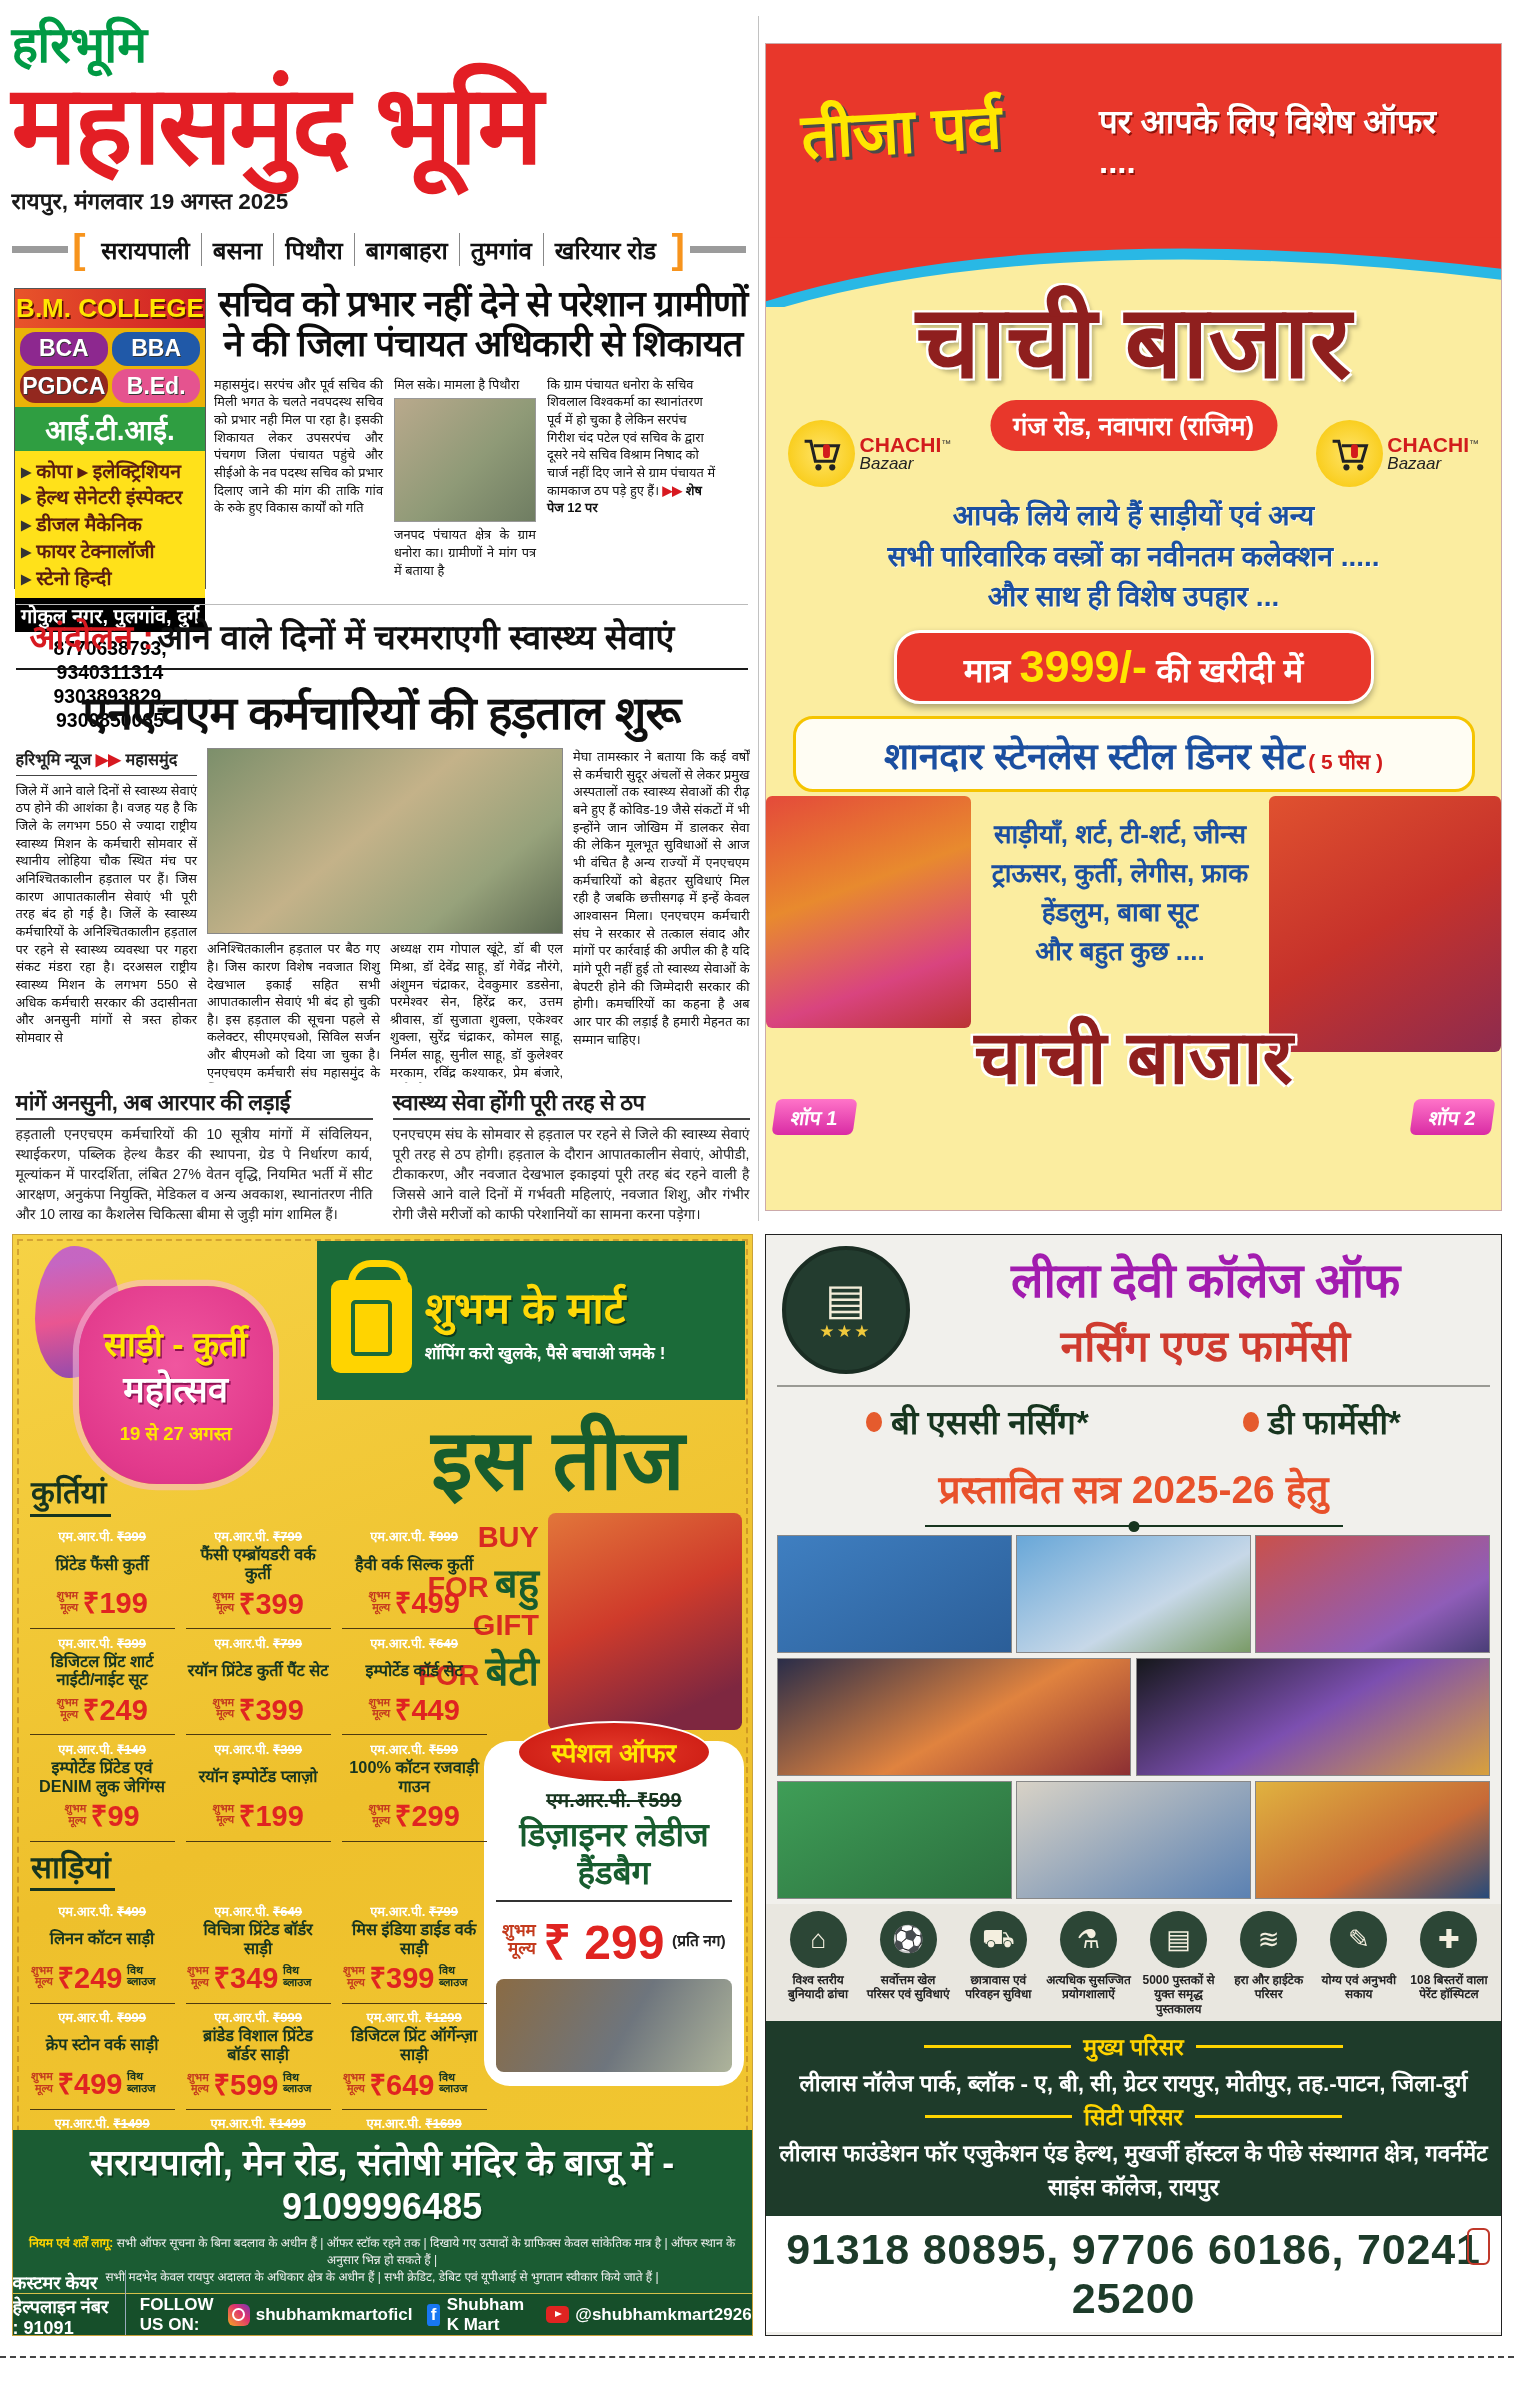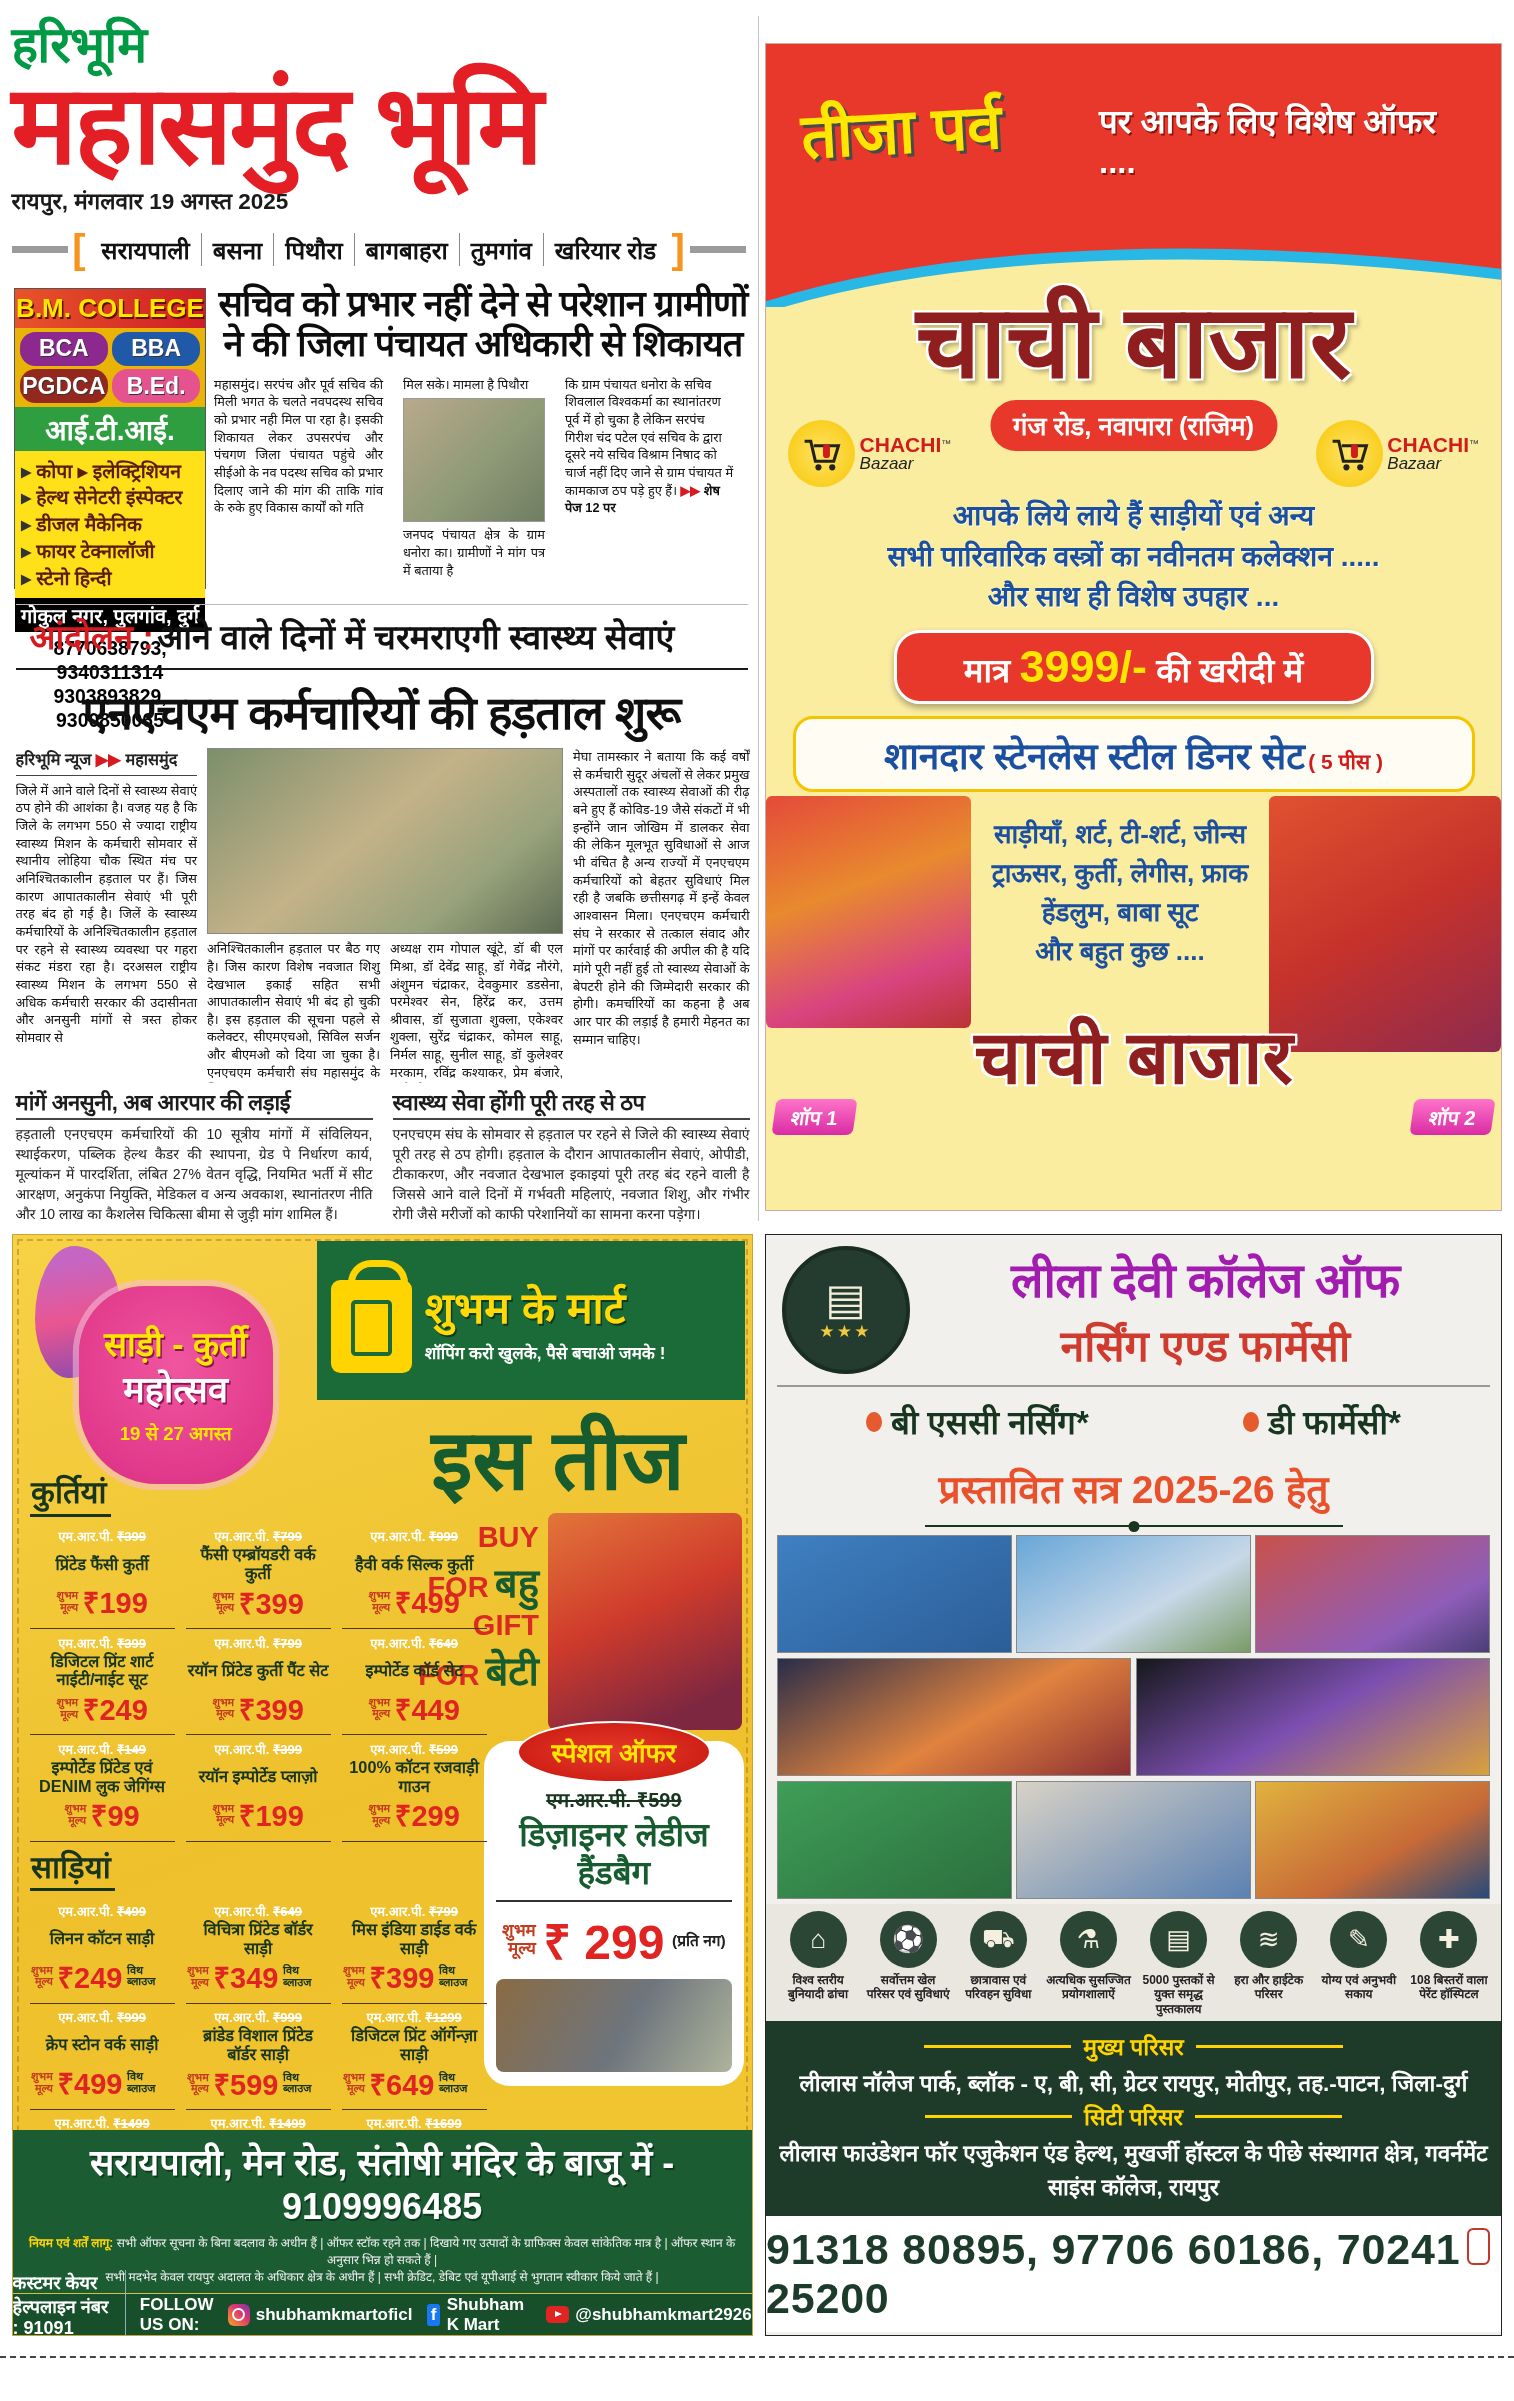--- a/index.html
+++ b/index.html
@@ -29,21 +29,21 @@
   .bm-iti { background:#2f9e41; color:#fff; font-size:28px; font-weight:bold; text-align:center; padding:3.1px 0; }
   .bm-list { background:#ffe11a; flex:1; padding:6.2px 6.2px; }
   .bm-list div { font-size:19.4px; font-weight:bold; color:#5b1d10; line-height:1.38; }
   .bm-list div::before { content:"▸ "; color:#333; }
   .bm-addr { background:#000; color:#fff; font-size:20px; font-weight:bold; text-align:center; padding:3.9px 0; }
   .bm-ph { background:#fff; color:#000; font-size:19.4px; font-weight:bold; text-align:center; line-height:1.25; padding:3.1px 0; }
 
   
   .a1 { left:214px; top:284px; width:538px; height:313px; }
   .a1 h1 { font-size:36px; line-height:1.12; color:#0d0d0d; text-align:center; font-weight:bold; letter-spacing:-0.8px; }
-  .a1-cols { display:flex; gap:20px; margin-top:11px; }
+  .a1-cols { display:flex; gap:11px; margin-top:11px; }
   .ncol { font-size:12.8px; line-height:1.38; color:#111; text-align:justify; }
   .a1-cols .c1,.a1-cols .c3 { width:169px; }
   .a1-cols .c2 { width:142px; }
   .a1-photo { width:100%; height:124px; background:linear-gradient(135deg,#b9a98c,#8f9a77 55%,#6f7d62); border:0.8px solid #999; margin:4.6px 0; }
   .more { font-weight:bold; }
   .more::before { content:"▶▶ "; color:#d71920; }
 
   
   .strip { left:15.5px; top:604px; width:732px; border-top:0.8px solid #bbb; border-bottom:2.3px solid #1a1a1a; padding:7.7px 0 9.3px 14px; }
   .strip .kick { color:#d71920; font-size:34px; font-weight:bold; }
@@ -172,21 +172,21 @@
   .cl-collage { height:364px; margin:4.6px 11px; display:grid; grid-template-columns:repeat(6,1fr); grid-auto-rows:1fr; gap:4.6px; }
   .ph { border:0.8px solid #888; }
   .cl-feats { display:grid; grid-template-columns:repeat(8,1fr); gap:4.6px; padding:7.7px 9.3px 4.6px; background:#e9e7e0; }
   .feat { text-align:center; }
   .feat .ic { width:57px; height:57px; margin:0 auto 4.6px; border-radius:50%; background:#2c4636; color:#f4efdf; font-size:26px; display:flex; align-items:center; justify-content:center; }
   .feat .cap { font-size:12px; font-weight:bold; color:#222; line-height:1.2; }
   .cl-green { background:#1e3b2a; color:#fff; text-align:center; padding:9.3px 12.4px 11px; }
   .cl-lab { display:flex; align-items:center; justify-content:center; gap:12.4px; color:#ffd400; font-size:23px; font-weight:bold; }
   .cl-lab::before,.cl-lab::after { content:""; width:147px; height:3.1px; background:#ffd400; }
   .cl-green .tx { font-size:22.5px; font-weight:bold; line-height:1.5; margin-top:4.6px; }
-  .cl-phones { background:#fff; padding:9.3px 0; position:relative; }
+  .cl-phones { background:#fff; text-align:center; padding:9.3px 0; position:relative; }
   .cl-phones .nums { color:#1d3b2a; font-size:43px; font-weight:bold; letter-spacing:0.8px; }
   .cl-phones .mob { position:absolute; right:11px; top:12.4px; width:23px; height:37px; border:2.3px solid #c0392b; border-radius:6.2px; color:#c0392b; font-size:7.7px; line-height:37px; }
 </style>
 </head>
 <body>
 
 <div class="abs masthead">
   <div class="brand">हरिभूमि</div>
   <div class="mast-title">महासमुंद भूमि</div>
   <div class="dateline">रायपुर, मंगलवार 19 अगस्त 2025</div>

